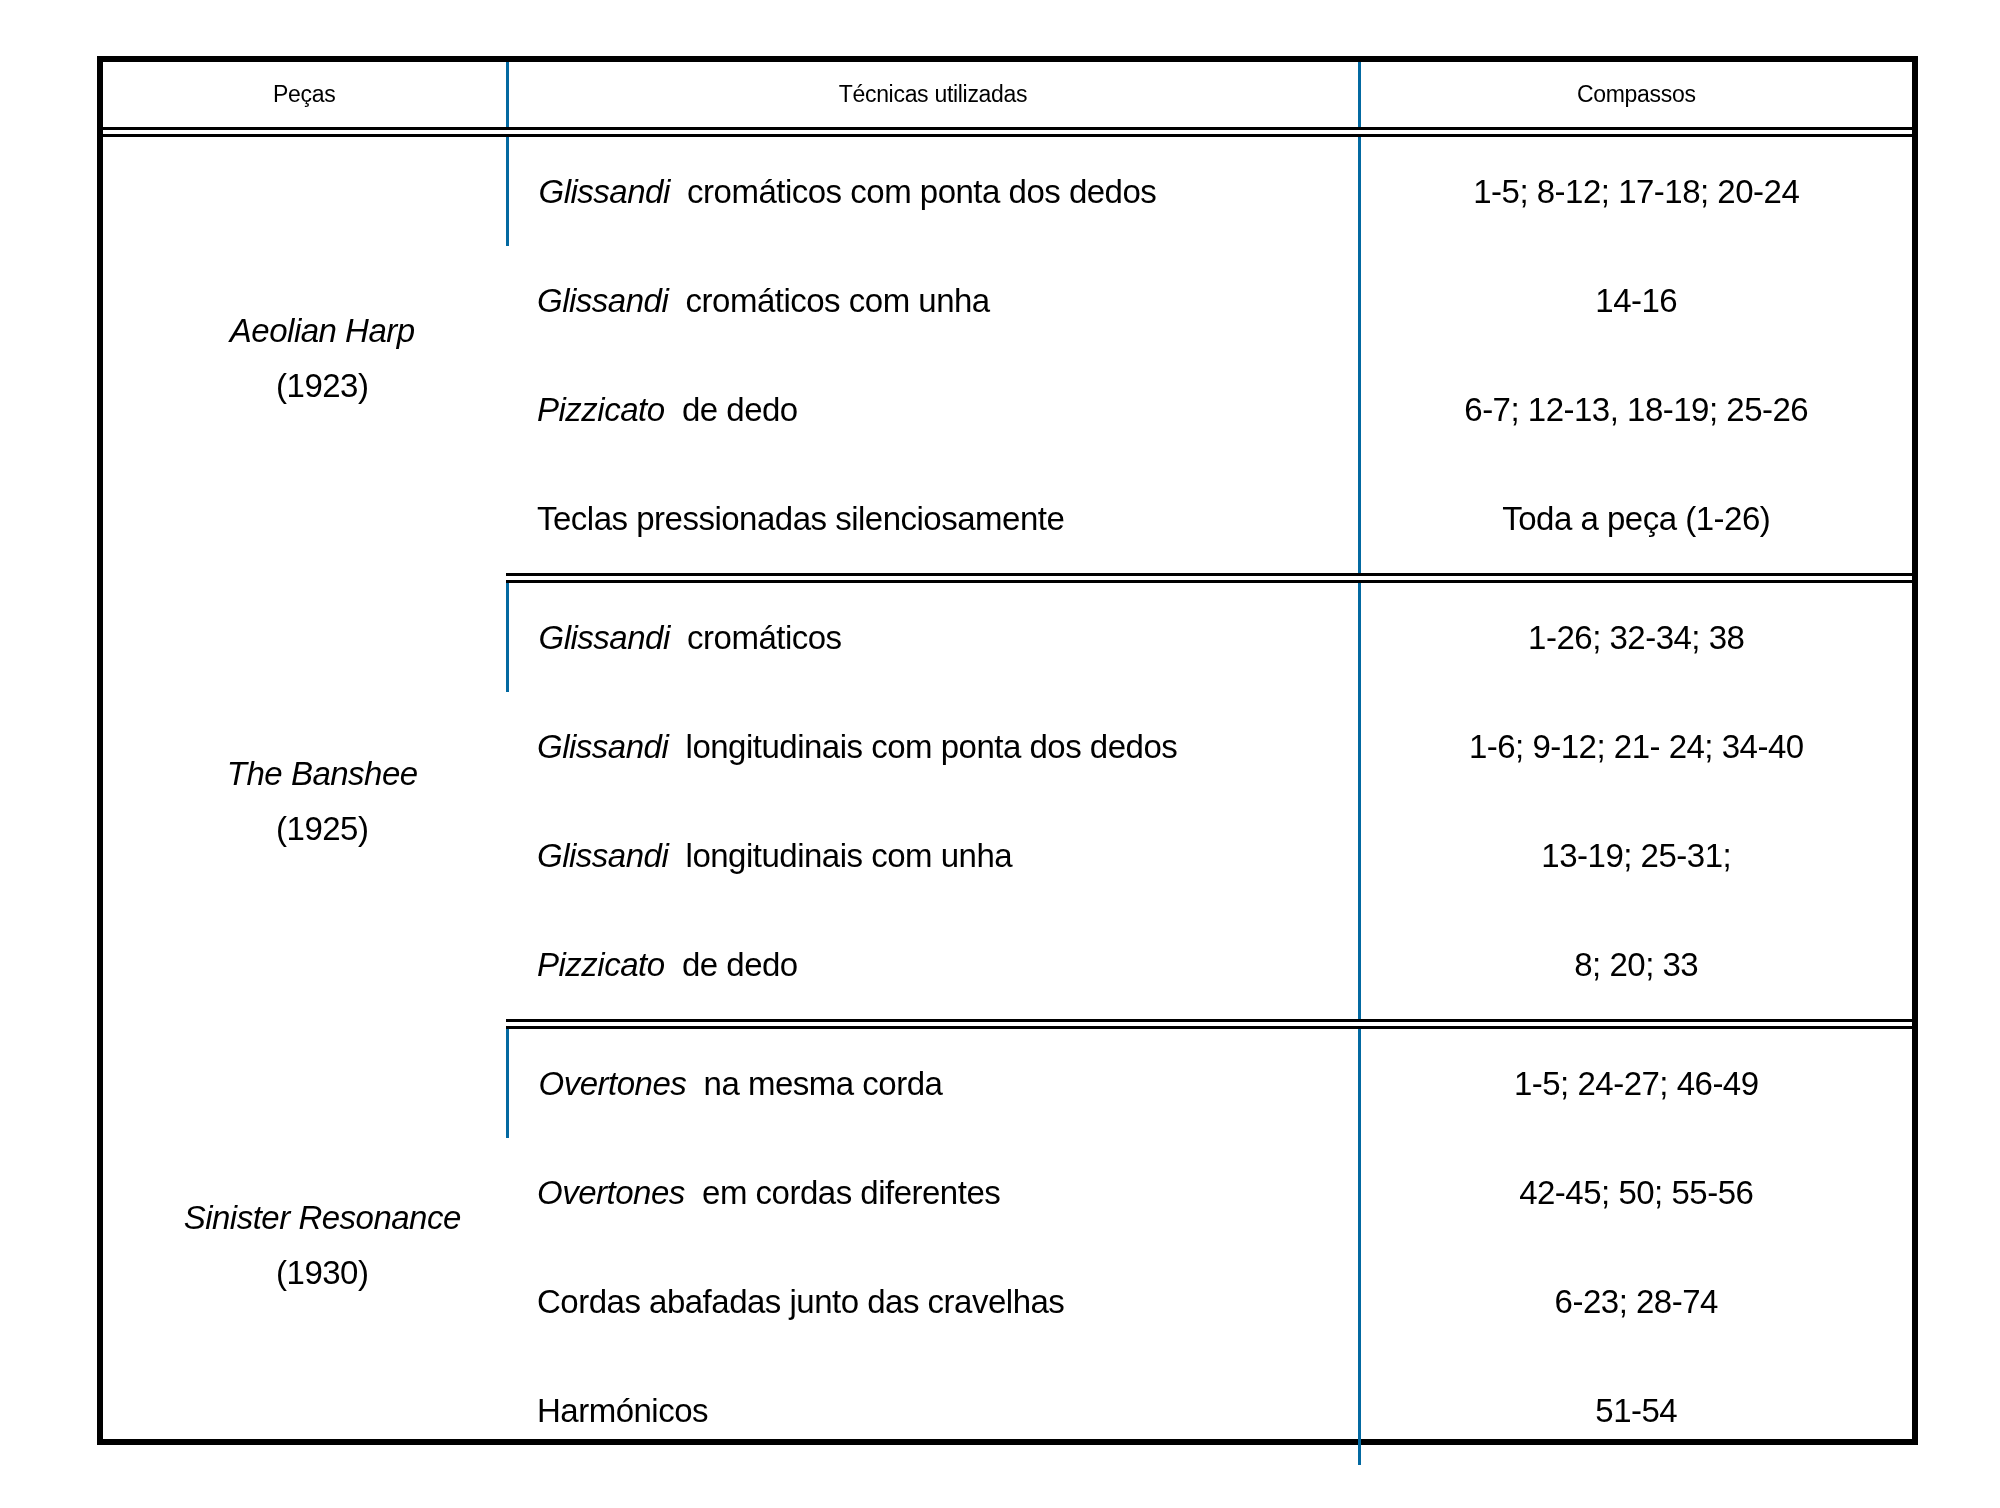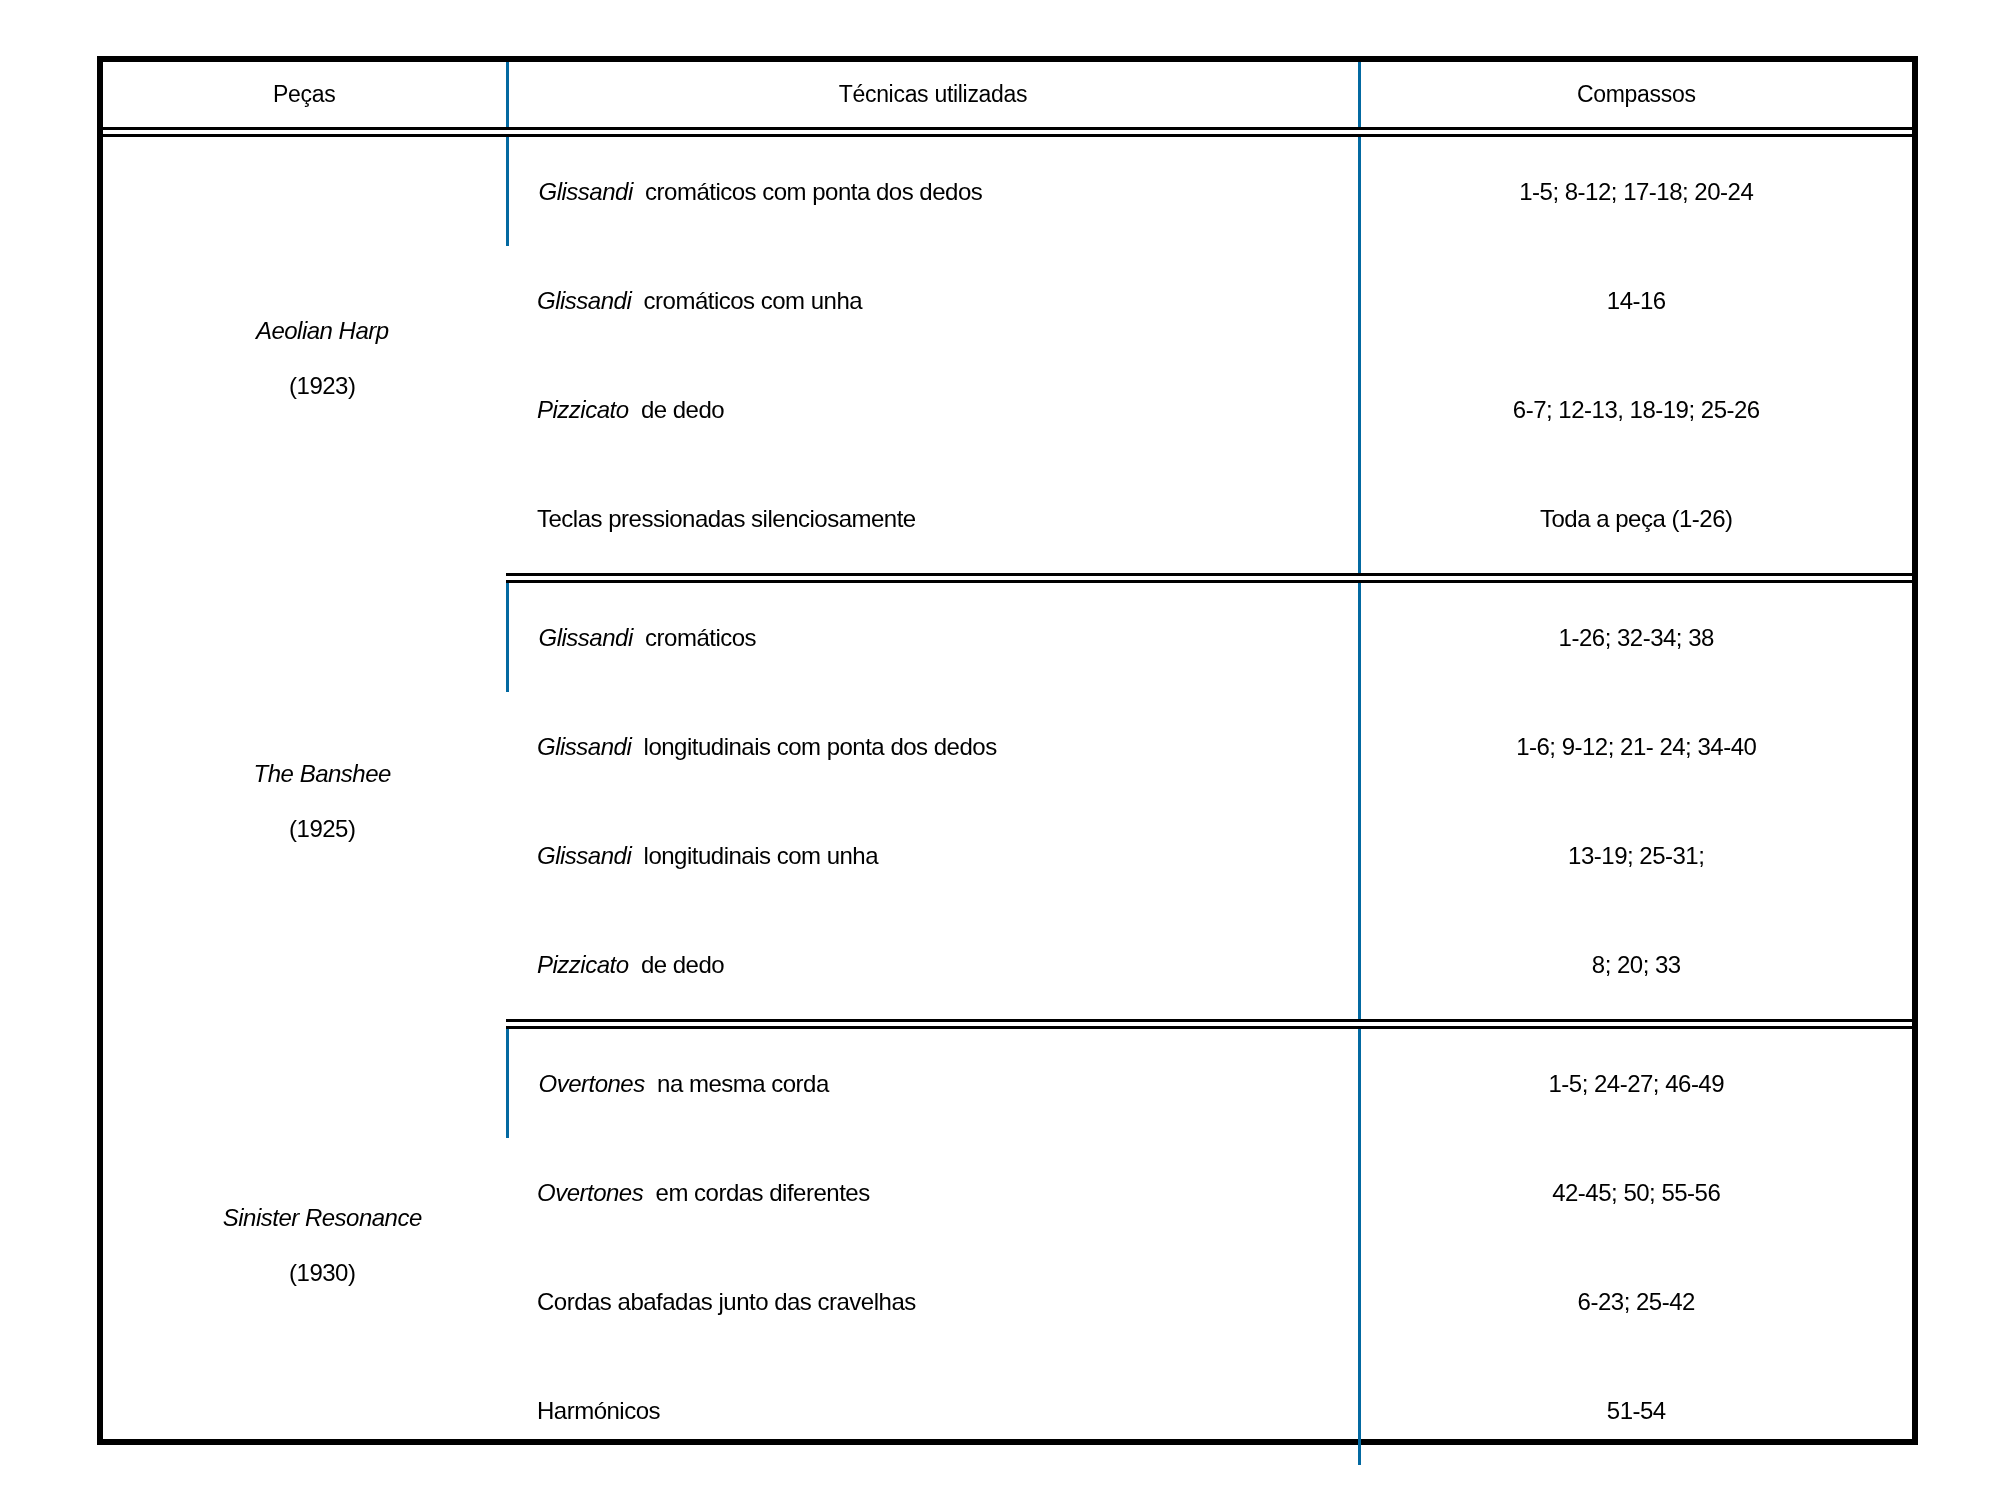--- a/index.html
+++ b/index.html
@@ -15,21 +15,21 @@
   th, td { border-left: 3px solid #0369a1; padding: 0; }
   th:first-child, td:first-child { border-left: none; }
   thead tr { height: 70px; }
   th {
     font-weight: normal; font-size: 23px; text-align: center; vertical-align: middle;
     border-bottom: 10px double #000;
     letter-spacing: -0.3px;
   }
   tbody.group tr.last td { border-bottom: 10px double #000; }
   tbody.group:last-of-type tr.last td { border-bottom: none; }
-  td { font-size: 24px; vertical-align: middle; height: 109px; letter-spacing: -0.5px; }
+  td { font-size: 33px; vertical-align: middle; height: 109px; letter-spacing: -0.5px; }
   td.piece { text-align: center; line-height: 55px; padding-left: 36px; }
   td.piece .title { font-style: italic; display: block; }
   td.piece .year { display: block; }
   td.tech { padding-left: 30px; text-align: left; }
   td.tech .it { font-style: italic; }
   td.bars { text-align: center; }
 </style>
 </head>
 <body>
 
@@ -99,21 +99,21 @@
           </td>
           <td class="tech"><span class="it">Overtones</span><span style="white-space: pre;">  na mesma corda</span></td>
           <td class="bars">1-5; 24-27; 46-49</td>
         </tr>
         <tr>
           <td class="tech"><span class="it">Overtones</span><span style="white-space: pre;">  em cordas diferentes</span></td>
           <td class="bars">42-45; 50; 55-56</td>
         </tr>
         <tr>
           <td class="tech"><span class="it"></span><span style="white-space: pre;">Cordas abafadas junto das cravelhas</span></td>
-          <td class="bars">6-23; 25-42</td>
+          <td class="bars">6-23; 28-74</td>
         </tr>
         <tr class="last">
           <td class="tech"><span class="it"></span><span style="white-space: pre;">Harmónicos</span></td>
           <td class="bars">51-54</td>
         </tr>
       </tbody>
   </table>
 </div>
 
 </body></html>

